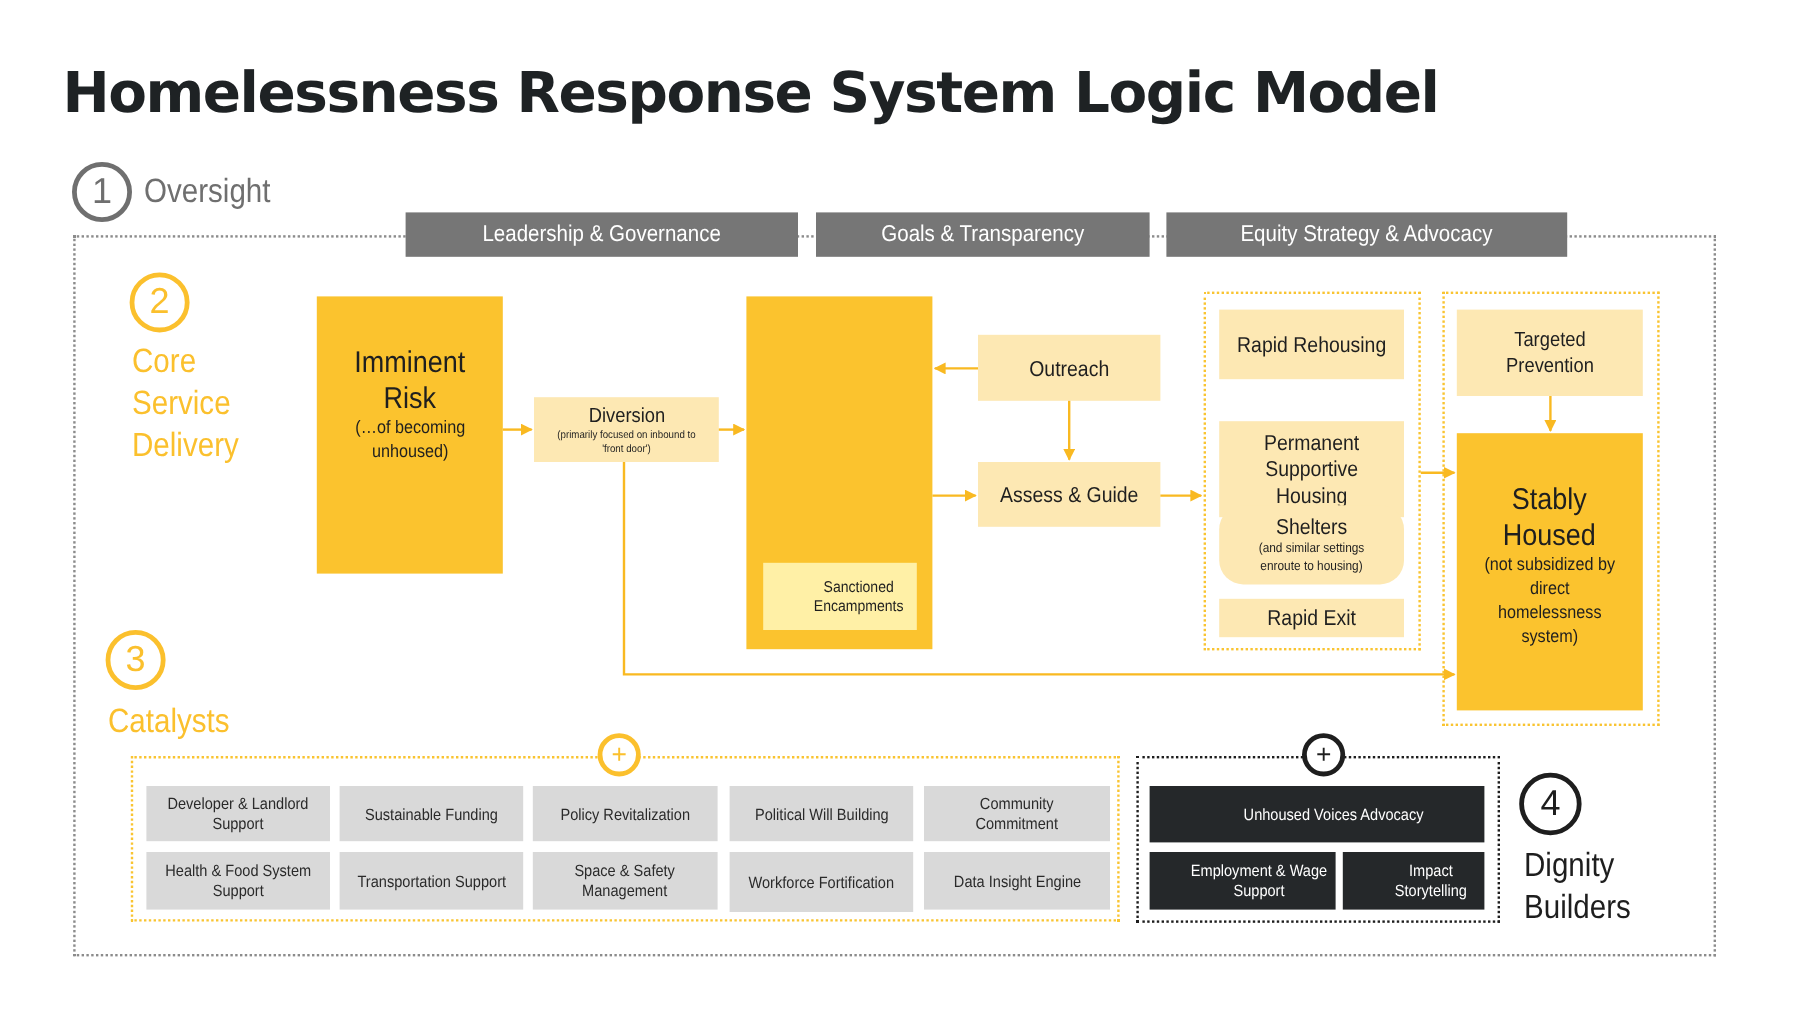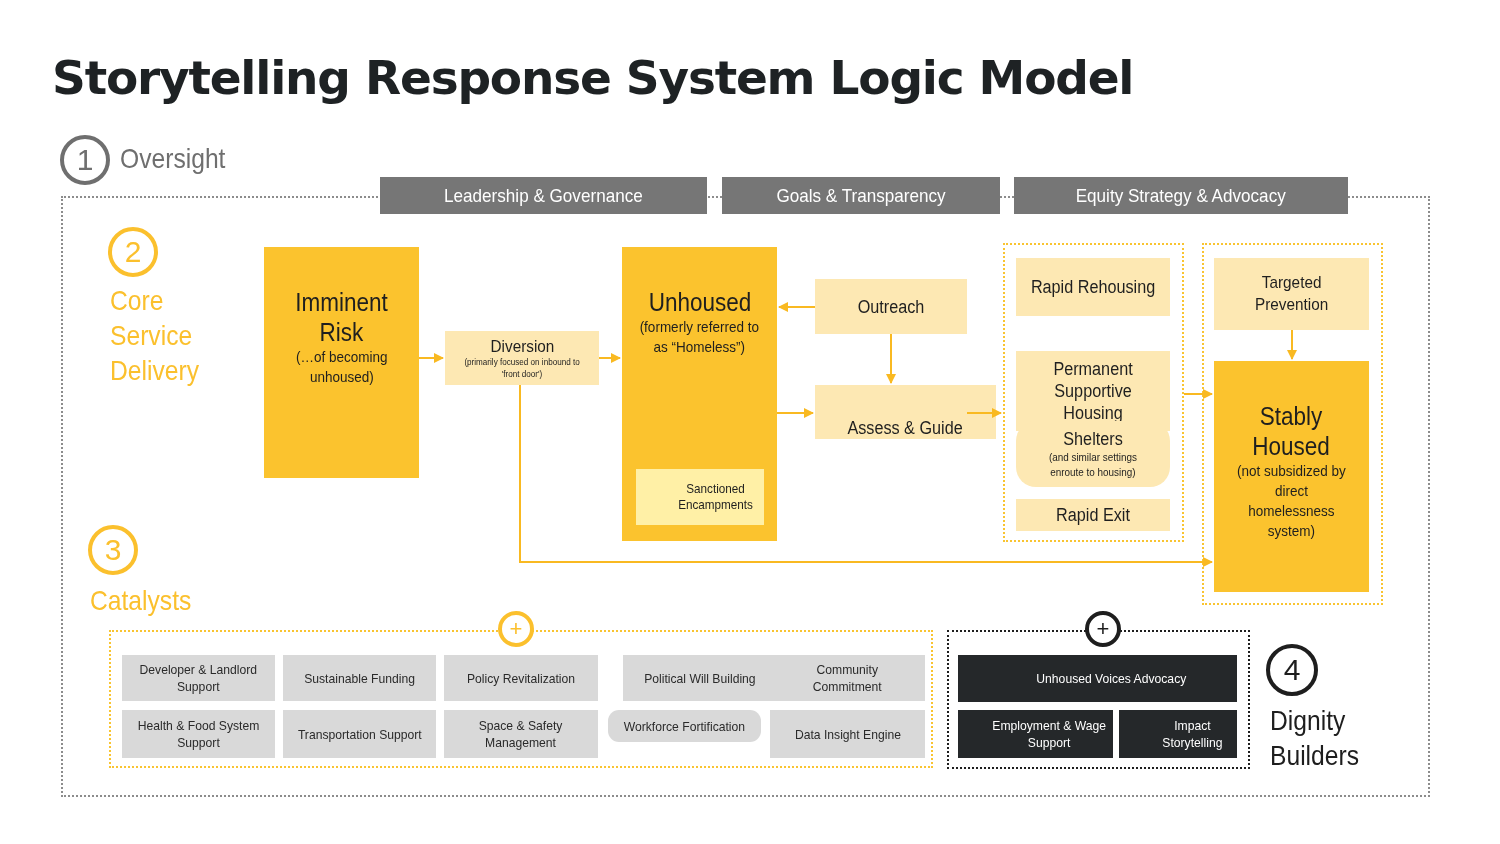--- a/index.html
+++ b/index.html
@@ -12,21 +12,21 @@
 
   .num-circle { border-radius: 50%; display: flex; align-items: center; justify-content: center; font-size: 30px; line-height: 1; }
   .c-gray { border: 4px solid #6f6f6f; color: #6f6f6f; }
   .c-yellow { border: 4px solid #fbc02d; color: #fbc02d; }
   .c-black { border: 4px solid #1e1e1e; color: #1e1e1e; }
 
   .section-label { font-size: 28px; line-height: 35px; transform: scaleX(0.88); transform-origin: left top; white-space: nowrap; }
 
   .outer-frame { left: 61px; top: 196px; width: 1369px; height: 601px; border: 2px dotted #8c8c8c; }
 
-  .oversight-bar { top: 177px; height: 37px; background: #767676; color: #ffffff; font-size: 19px; display: flex; align-items: center; justify-content: center; margin-left: 42px; }
+  .oversight-bar { top: 177px; height: 37px; background: #767676; color: #ffffff; font-size: 19px; display: flex; align-items: center; justify-content: center; }
   .oversight-bar span { transform: scaleX(0.9); display: inline-block; white-space: nowrap; }
 
   .box-dark { background: #fbc32e; }
   .box-light { background: #fde8b3; }
   .box-pale { background: #fff0a6; }
 
   .big-title { font-size: 25px; line-height: 30px; transform: scaleX(0.9); }
   .sub-text { font-size: 15px; line-height: 20px; transform: scaleX(0.9); }
   .tiny-text { font-size: 9px; line-height: 12px; transform: scaleX(0.9); }
   .mid-text { font-size: 18px; line-height: 22px; transform: scaleX(0.9); }
@@ -42,21 +42,21 @@
 
   .plus-circle { width: 36px; height: 36px; border-radius: 50%; background: #ffffff; display: flex; align-items: center; justify-content: center; font-size: 22px; line-height: 1; }
   .plus-yellow { border: 4px solid #fbc02d; color: #fbc02d; }
   .plus-black { border: 4px solid #1e1e1e; color: #1e1e1e; }
 
   #arrows { position: absolute; left: 0; top: 0; width: 1500px; height: 844px; pointer-events: none; }
 </style>
 </head>
 <body>
 
-<div id="title" class="abs">Storytelling Response System Logic Model</div>
+<div id="title" class="abs">Homelessness Response System Logic Model</div>
 
 <div class="abs outer-frame"></div>
 
 <div class="abs num-circle c-gray" style="left:60px;top:135px;width:50px;height:50px;">
   <span>1</span>
 </div>
 <div class="abs section-label" style="left:120px;top:141px;color:#6f6f6f;">Oversight</div>
 
 <div class="abs oversight-bar" style="left:338px;width:327px;">
     <span>Leadership &amp; Governance</span>
@@ -92,40 +92,33 @@
 
 <div class="abs box-light center" style="left:445px;top:331px;width:154px;height:54px;">
   <div class="mid-text" style="font-size:17px;line-height:19px;">Diversion</div>
   <div class="tiny-text">
     <div>(primarily focused on inbound to</div>
     <div>'front door')</div>
   </div>
 </div>
 
 <div class="abs box-dark" style="left:622px;top:247px;width:155px;height:294px;">
-  <div class="center" style="position:absolute;left:0;right:0;top:40px;">
-    <div class="big-title">Unhoused</div>
-    <div class="sub-text">
-      <div>(formerly referred to</div>
-      <div>as “Homeless”)</div>
-    </div>
-  </div>
   <div class="box-pale center" style="position:absolute;left:14px;top:222px;width:128px;height:56px;padding-left:32px;">
     <div class="small-mid">
       <div>Sanctioned</div>
       <div>Encampments</div>
     </div>
   </div>
 </div>
 
 <div class="abs box-light center" style="left:815px;top:279px;width:152px;height:55px;">
   <div class="mid-text">Outreach</div>
 </div>
 
-<div class="abs box-light center" style="left:815px;top:385px;width:181px;height:54px;justify-content:flex-end;">
+<div class="abs box-light center" style="left:815px;top:385px;width:152px;height:54px;">
   <div class="mid-text">Assess &amp; Guide</div>
 </div>
 
 <div class="abs dotted-yellow" style="left:1003px;top:243px;width:181px;height:299px;"></div>
 <div class="abs box-light center" style="left:1016px;top:258px;width:154px;height:58px;">
   <div class="mid-text">Rapid Rehousing</div>
 </div>
 <div class="abs box-light center" style="left:1016px;top:327px;width:154px;height:80px;margin-top:24px;">
   <div class="mid-text">
     <div>Permanent</div>
@@ -200,21 +193,21 @@
       <div>Developer &amp; Landlord</div>
       <div>Support</div>
     </span>
   </div>
 <div class="abs cat-tile" style="left:283px;top:655px;width:153px;height:46px;">
     <span>Sustainable Funding</span>
   </div>
 <div class="abs cat-tile" style="left:444px;top:655px;width:154px;height:46px;">
     <span>Policy Revitalization</span>
   </div>
-<div class="abs cat-tile" style="left:608px;top:655px;width:153px;height:46px;margin-left:15px;">
+<div class="abs cat-tile" style="left:608px;top:655px;width:153px;height:46px;">
     <span>Political Will Building</span>
   </div>
 <div class="abs cat-tile" style="left:770px;top:655px;width:155px;height:46px;">
     <span>
       <div>Community</div>
       <div>Commitment</div>
     </span>
   </div>
 
 <div class="abs cat-tile" style="left:122px;top:710px;width:153px;height:48px;">
@@ -225,21 +218,21 @@
   </div>
 <div class="abs cat-tile" style="left:283px;top:710px;width:153px;height:48px;">
     <span>Transportation Support</span>
   </div>
 <div class="abs cat-tile" style="left:444px;top:710px;width:154px;height:48px;">
     <span>
       <div>Space &amp; Safety</div>
       <div>Management</div>
     </span>
   </div>
-<div class="abs cat-tile" style="left:608px;top:710px;width:153px;height:32px;border-radius:11px;">
+<div class="abs cat-tile" style="left:608px;top:710px;width:153px;height:50px;">
     <span>Workforce Fortification</span>
   </div>
 <div class="abs cat-tile" style="left:770px;top:710px;width:155px;height:48px;">
     <span>Data Insight Engine</span>
   </div>
 
 <div class="abs dotted-black" style="left:947px;top:630px;width:303px;height:139px;"></div>
 <div class="abs plus-circle plus-black" style="left:1085px;top:611px;">
   <span>+</span>
 </div>

